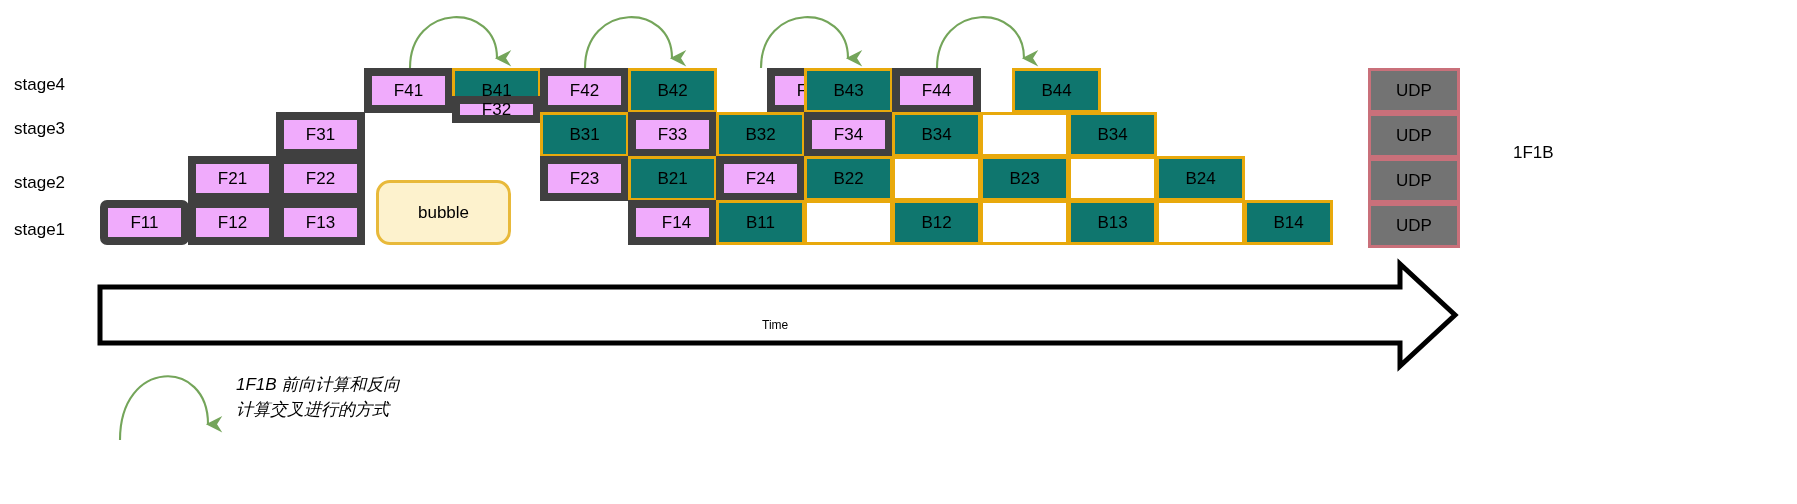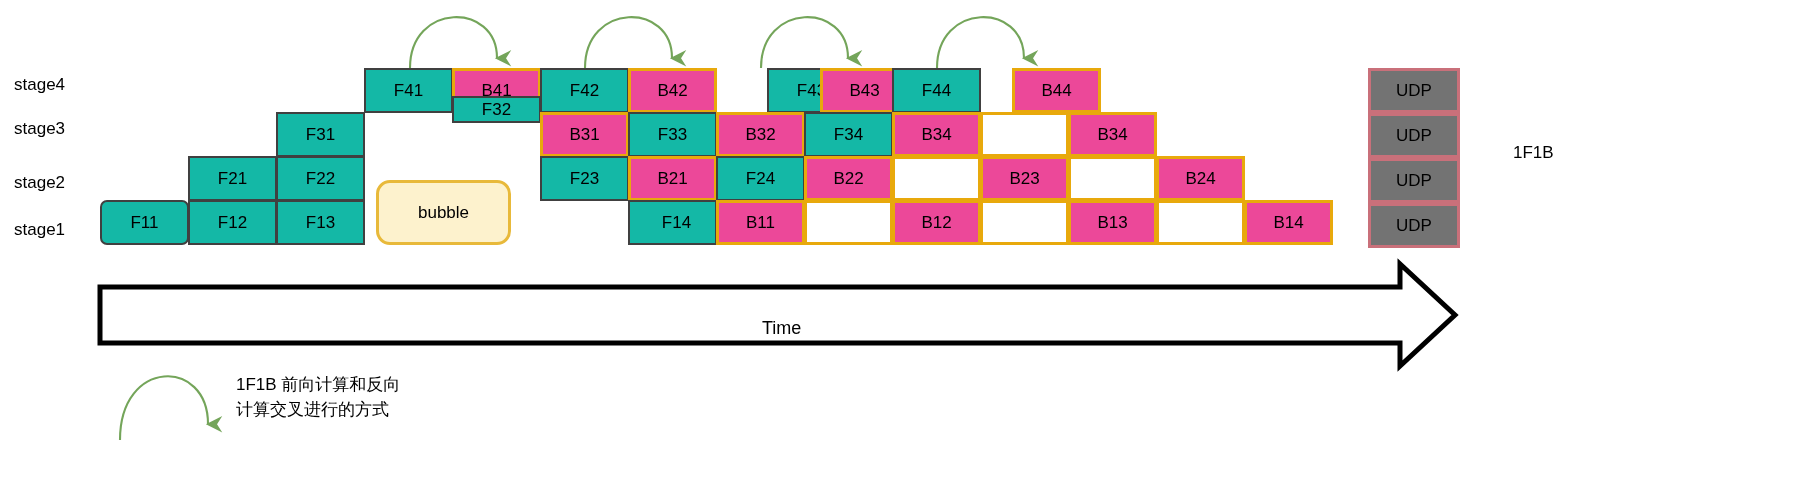--- a/index.html
+++ b/index.html
@@ -16,66 +16,67 @@
     font-size:17px;color:#000;white-space:nowrap;
     line-height:1;
   }
 
   
   .cell{
     position:absolute;box-sizing:border-box;
     display:flex;align-items:center;justify-content:center;
     font-size:17px;color:#000;white-space:nowrap;
   }
-  .cell.f{ background:#14b8a6; border:2px solid #404040; }
-  .cell.b{ background:#ec4899; border:3px solid #e8a90c; }
+  .cell.f{ background:#f0abfc; border:8px solid #404040; }
+  .cell.b{ background:#0f766e; border:3px solid #e8a90c; }
   .cell.empty{ background:#ffffff; border:3px solid #e8a90c; }
   .cell.udp{ background:#737373; border:3px solid #c9707a; }
 
   .bubble{
     position:absolute;box-sizing:border-box;
     background:#fdf2cd;border:3px solid #e8b93a;border-radius:14px;
     display:flex;align-items:center;justify-content:center;
     font-size:17px;color:#000;
   }
 
   .side-label{
     position:absolute;font-size:17px;color:#000;white-space:nowrap;
   }
 
   
   .overlay{position:absolute;left:0;top:0;width:1797px;height:504px;pointer-events:none;}
 
   
   .time-text{
-    position:absolute;font-size:18px;color:#000;white-space:nowrap;
+    position:absolute;font-size:12px;color:#000;white-space:nowrap;
   }
 
   
   .legend-text{
     position:absolute;font-size:17px;color:#000;line-height:1.45;
     white-space:pre-line;
+    font-style:italic;
   }
 </style>
 </head>
 <body>
 
 <div class="canvas">
 
   <div class="stage-label" style="left:14px;top:76px;">stage4</div>
   <div class="stage-label" style="left:14px;top:120px;">stage3</div>
   <div class="stage-label" style="left:14px;top:174px;">stage2</div>
   <div class="stage-label" style="left:14px;top:221px;">stage1</div>
 
   <div class="cell f" style="left:364px;top:68px;width:89px;height:45px;">F41</div>
   <div class="cell b" style="left:452px;top:68px;width:89px;height:45px;">B41</div>
   <div class="cell f" style="left:540px;top:68px;width:89px;height:45px;">F42</div>
   <div class="cell b" style="left:628px;top:68px;width:89px;height:45px;">B42</div>
   <div class="cell f" style="left:739px;top:68px;width:89px;height:45px;margin-left:28px;">F43</div>
-  <div class="cell b" style="left:804px;top:68px;width:89px;height:45px;margin-left:16px;">B43</div>
+  <div class="cell b" style="left:804px;top:68px;width:89px;height:45px;">B43</div>
   <div class="cell f" style="left:892px;top:68px;width:89px;height:45px;">F44</div>
   <div class="cell b" style="left:1012px;top:68px;width:89px;height:45px;">B44</div>
 
   <div class="cell f" style="left:276px;top:112px;width:89px;height:45px;">F31</div>
   <div class="cell f" style="left:452px;top:96px;width:89px;height:27px;">F32</div>
   <div class="cell b" style="left:540px;top:112px;width:89px;height:45px;">B31</div>
   <div class="cell f" style="left:628px;top:112px;width:89px;height:45px;">F33</div>
   <div class="cell b" style="left:716px;top:112px;width:89px;height:45px;">B32</div>
   <div class="cell f" style="left:804px;top:112px;width:89px;height:45px;">F34</div>
   <div class="cell b" style="left:892px;top:112px;width:89px;height:45px;">B34</div>

